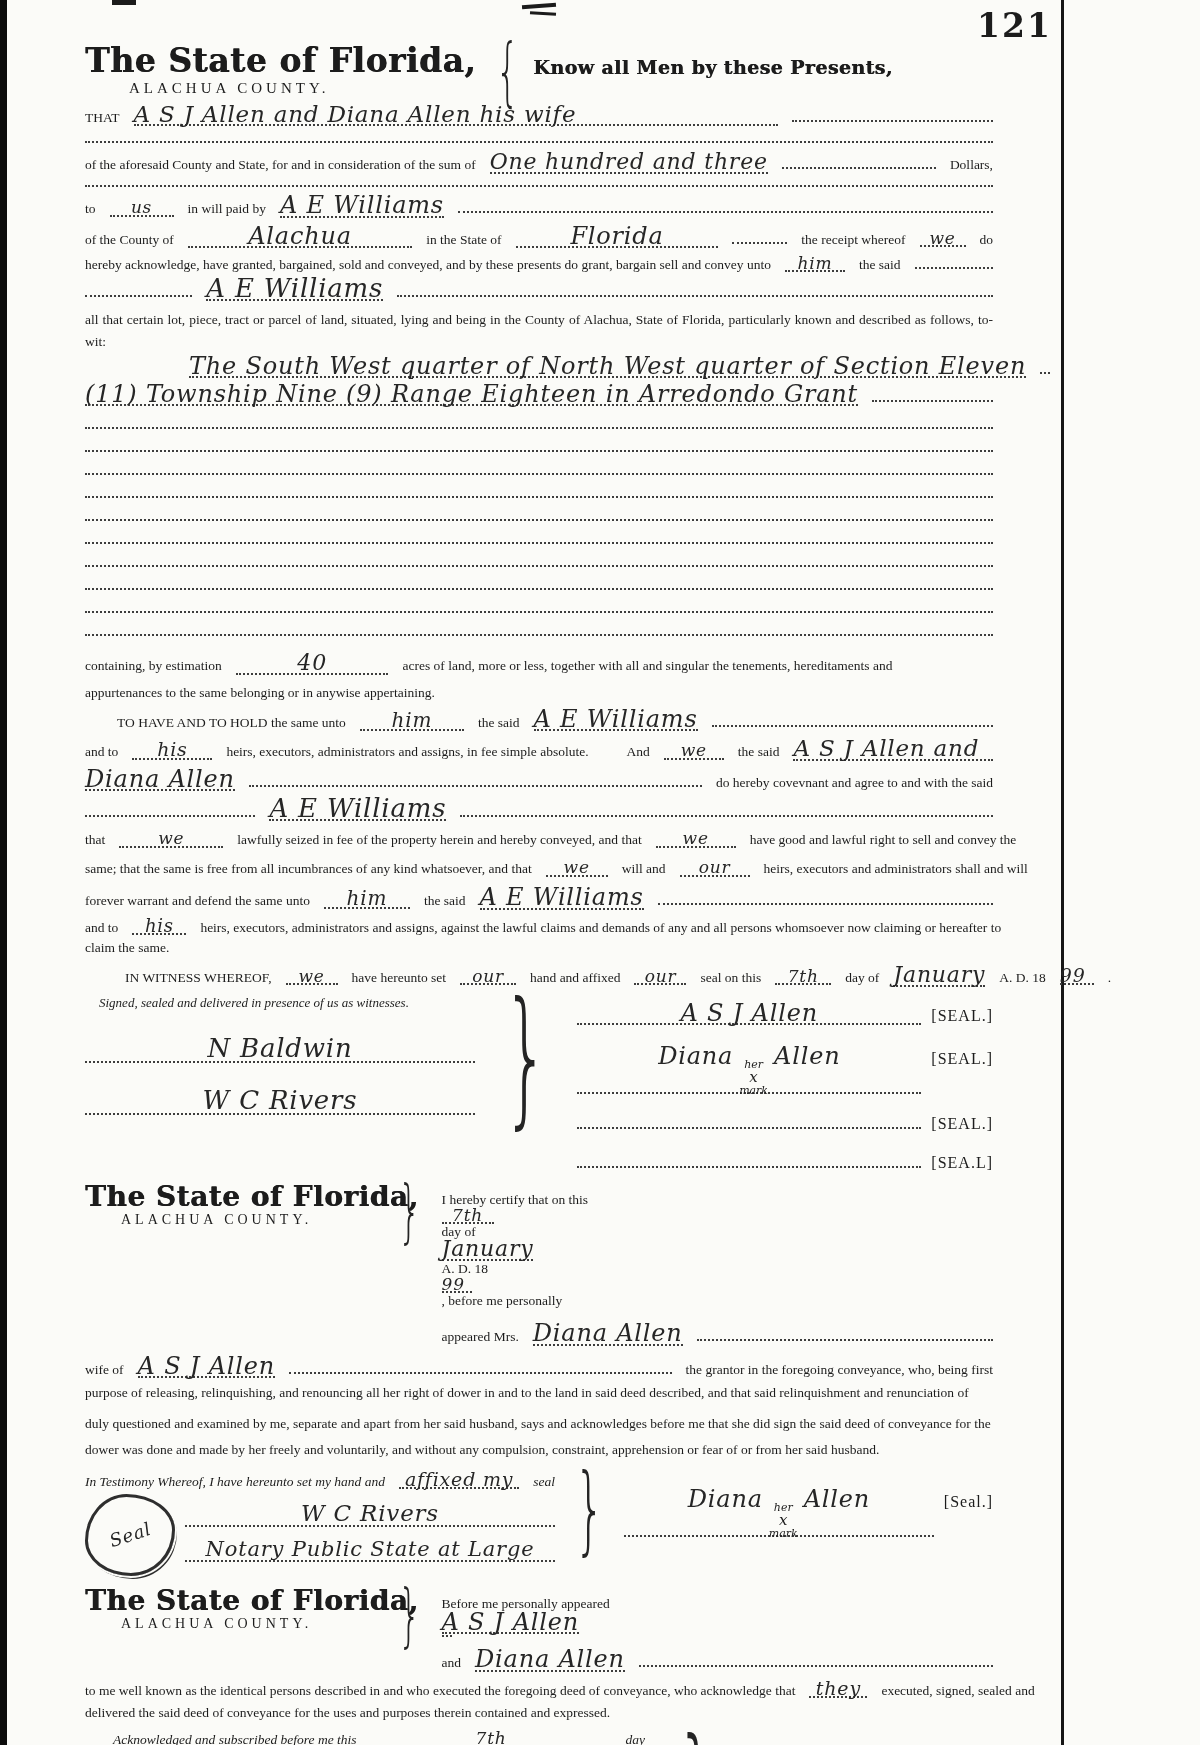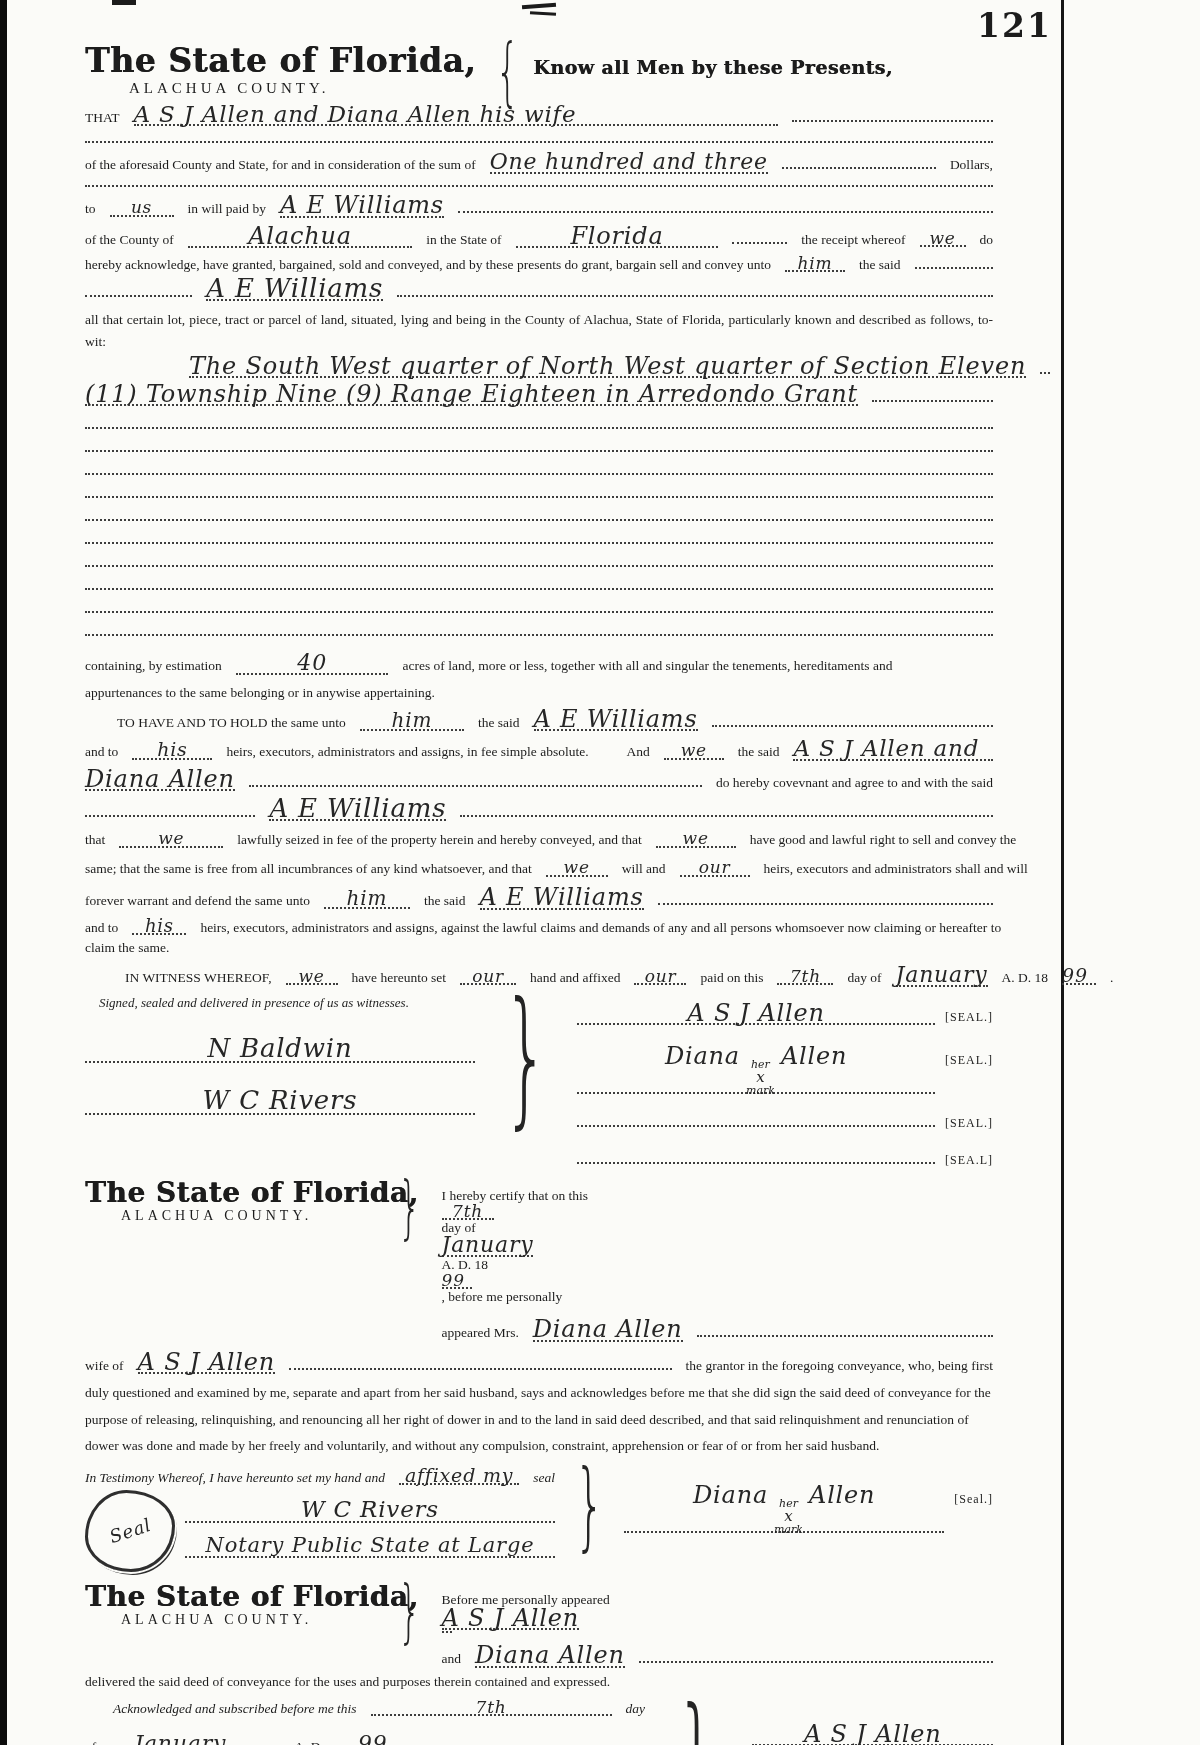--- a/index.html
+++ b/index.html
@@ -36,21 +36,21 @@
   
   .witness{display:flex;align-items:flex-start;margin-top:8px;}
   .w-left{width:390px;flex:none;}
   .w-note{font-size:13px;font-style:italic;margin-left:14px;}
   .w-sig{border-bottom:2px dotted #3d3d3d;text-align:center;margin-top:26px;}
   .w-sig .hw{font-size:26px;}
   .w-right{flex:1;margin-top:4px;}
   .sigrow{display:flex;align-items:baseline;margin-top:21px;}
   .sigline{flex-grow:1;border-bottom:2px dotted #3d3d3d;display:flex;justify-content:center;align-items:baseline;column-gap:6px;min-height:10px;}
   .sigline .hw{font-size:24px;}
-  .seal-label{font-size:12px;letter-spacing:1px;white-space:nowrap;margin-left:10px;flex:none;}
+  .seal-label{font-size:16px;letter-spacing:1px;white-space:nowrap;margin-left:10px;flex:none;}
   .markstack{display:inline-flex;flex-direction:column;align-items:center;line-height:1;transform:translateY(4px);}
   .markstack .tiny{font-family:"DejaVu Serif",serif;font-style:italic;font-size:11px;}
   .markstack .hwx{font-family:"DejaVu Serif",serif;font-style:italic;font-size:15px;}
 
   
   .cert-head{display:flex;align-items:flex-start;margin-top:10px;}
   .ch-left{width:300px;flex:none;}
   .ch-right{flex:1;margin-top:4px;}
   .seal-stamp{width:84px;height:76px;flex:none;border:3px solid #2e2e2e;border-radius:46% 54% 49% 51%/57% 44% 56% 43%;display:flex;align-items:center;justify-content:center;box-shadow:0 0 0 2px #fbfbf8,2px 3px 0 0 #2e2e2e;}
   .seal-stamp .hw{font-size:18px;transform:rotate(-18deg);}
@@ -236,21 +236,21 @@
         <span class="pr">claim the same.</span>
       </div>
       <div class="row" style="margin-top: 10px;">
         <span class="fill nd" style="flex-grow: 0; min-width: 26px;"></span>
         <span class="pr">IN WITNESS WHEREOF,</span>
         <span class="hw u" style="font-size: 17px; min-width: 52px; text-align: center;">we</span>
         <span class="pr">have hereunto set</span>
         <span class="hw u" style="font-size: 17px; min-width: 56px; text-align: center;">our</span>
         <span class="pr">hand and affixed</span>
         <span class="hw u" style="font-size: 17px; min-width: 52px; text-align: center;">our</span>
-        <span class="pr">paid on this</span>
+        <span class="pr">seal on this</span>
         <span class="hw u" style="font-size: 17px; min-width: 56px; text-align: center;">7th</span>
         <span class="pr">day of</span>
         <span class="hw u" style="font-size: 22px; flex-grow: 0.8; text-align: center;">January</span>
         <span class="pr">A. D. 18</span>
         <span class="hw u" style="font-size: 19px; min-width: 34px;">99</span>
         <span class="pr">.</span>
       </div>
     </div>
 
   <div class="witness">
@@ -313,22 +313,22 @@
         </div>
       </div>
   </div>
   <div>
       <div class="row" style="margin-top: 10px; text-align: right;">
         <span class="pr">wife of</span>
         <span class="hw u" style="font-size: 24px;">A S J Allen</span>
         <span class="fill" style="flex-grow: 1;"></span>
         <span class="pr">the grantor in the foregoing conveyance, who, being first</span>
       </div>
+      <div class="para" style="margin-top: 4px;">purpose of releasing, relinquishing, and renouncing all her right of dower in and to the land in said deed described, and that said relinquishment and renunciation of</div>
       <div class="para" style="margin-top: 8px;">duly questioned and examined by me, separate and apart from her said husband, says and acknowledges before me that she did sign the said deed of conveyance for the</div>
-      <div class="para" style="margin-top: 4px;">purpose of releasing, relinquishing, and renouncing all her right of dower in and to the land in said deed described, and that said relinquishment and renunciation of</div>
       <div class="para" style="margin-top: 4px;">dower was done and made by her freely and voluntarily, and without any compulsion, constraint, apprehension or fear of or from her said husband.</div>
     </div>
 
   <div class="testimony">
     <div class="t-left">
       <div class="row" style="margin-top:2px;">
         <span class="pr it">In Testimony Whereof, I have hereunto set my hand and</span>
         <span class="hw u" style="font-size:19px;flex-grow:1;text-align:center;">affixed my</span>
         <span class="pr it">seal</span>
       </div>
@@ -372,20 +372,25 @@
           <span class="fill" style="flex-grow: 0.25;"></span>
         </div>
         <div class="row" style="margin-top: 12px;">
           <span class="pr">and</span>
           <span class="hw u" style="font-size: 24px;">Diana Allen</span>
           <span class="fill" style="flex-grow: 1;"></span>
         </div>
       </div>
   </div>
   <div>
+      <div class="row" style="margin-top: 8px;">
+        <span class="pr">to me well known as the identical persons described in and who executed the foregoing deed of conveyance, who acknowledge that</span>
+        <span class="hw u" style="font-size: 19px; min-width: 58px; text-align: center;">they</span>
+        <span class="pr">executed, signed, sealed and</span>
+      </div>
       <div class="row" style="margin-top: 6px;">
         <span class="pr">delivered the said deed of conveyance for the uses and purposes therein contained and expressed.</span>
       </div>
     </div>
 
   <div class="ack">
     <div class="a-left">
       <div>
           <div class="row" style="margin-top: 0px;">
             <span class="fill nd" style="flex-grow: 0; min-width: 14px;"></span>

